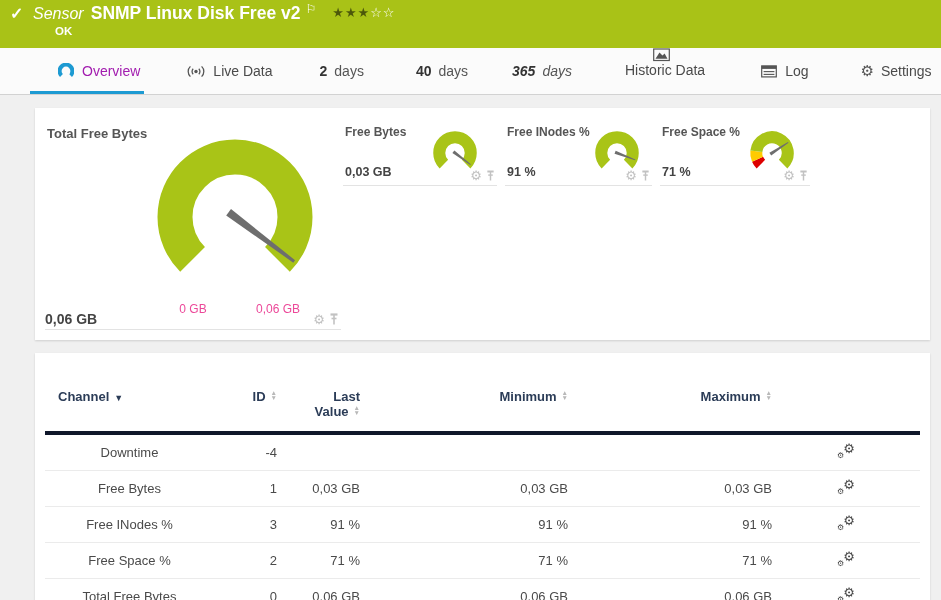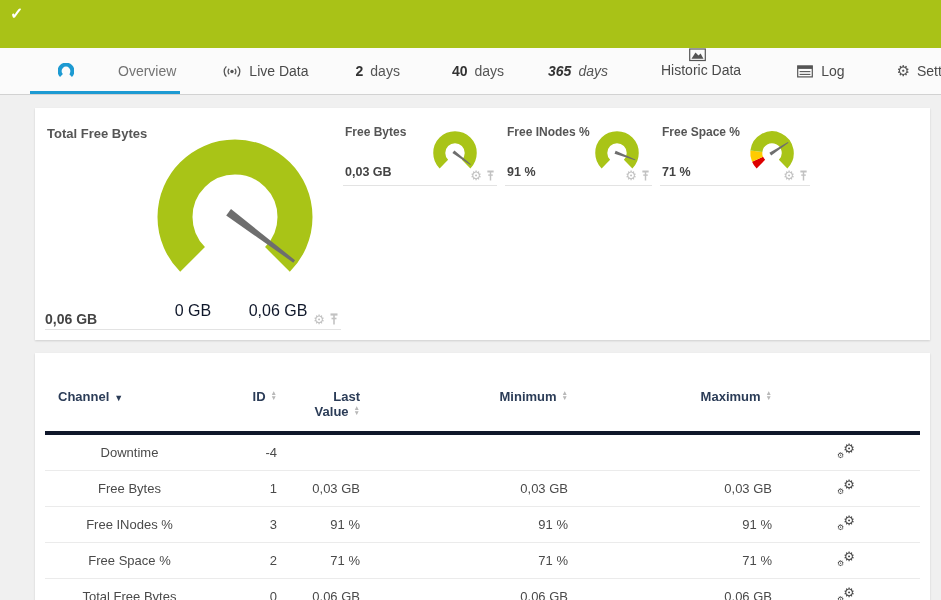--- a/index.html
+++ b/index.html
@@ -18,21 +18,21 @@
   .stars .sf { color:rgba(0,0,0,0.55); }
   .stars .se { color:#ffffff; }
   .okline { font-size:11.5px; font-weight:bold; padding-left:22px; margin-top:1px; }
 
   
   .tabbar { height:47px; background:#fbfbfb; border-bottom:1px solid #d2d2d2;
     display:flex; align-items:center; }
   .tab { display:inline-flex; align-items:center; height:100%; position:relative;
     font-size:14px; color:#4a4a4a; cursor:pointer; white-space:nowrap; }
   .tab .ticon { display:inline-flex; margin-right:8px; }
-  .tab.active { color:#737373;gap:36px; }
+  .tab.active { color:#a21caf; }
   .tab.active::after { content:""; position:absolute; left:-28px; right:-4px; bottom:0;
     height:3px; background:#1d9ad2; }
   .t1{margin-left:58px;} .t2{margin-left:47px;text-align:right;} .t3{margin-left:47px;}
   .t4{margin-left:52px;} .t5{margin-left:44px;font-style:italic;} .t6{margin-left:53px;flex-direction:column;}
   .t7{margin-left:56px;} .t8{margin-left:52px;}
   .daynum { font-weight:bold; color:#333; margin-right:7px; }
   .dayunit { color:#555; }
   .geartab { font-size:15px; color:#555; margin-right:7px; }
 
   
@@ -40,21 +40,21 @@
   .card { background:#fff; box-shadow:0 1px 2px rgba(0,0,0,0.14); position:relative; }
   .card1 { height:232px; margin-bottom:13px; }
   .card2 { height:260px; }
 
   
   .main-tile { position:absolute; left:10px; top:12px; width:296px; height:210px;
     border-bottom:1px solid #e3e3e3; cursor:pointer; }
   .gtitle { font-size:13px; font-weight:bold; color:#555; }
   .main-tile .gtitle { position:absolute; left:2px; top:6px; }
   .main-gauge-svg { position:absolute; left:90px; top:12px; }
-  .scale-label { position:absolute; font-size:16px; color:#0f172a; width:80px; text-align:center; top:182px; }
+  .scale-label { position:absolute; font-size:12px; color:#ec4899; width:80px; text-align:center; top:182px; }
   .sl-min { left:108px; } .sl-max { left:193px; }
   .main-value { position:absolute; left:0; bottom:2px; font-size:14px; font-weight:bold; color:#444; }
   .tile-icons { position:absolute; display:flex; align-items:center; gap:4px; }
   .main-tile .tile-icons { right:2px; bottom:3px; }
   .gear-mini { font-size:13px; color:#c2c2c2; line-height:1; cursor:pointer; }
 
   
   .stile { position:absolute; top:12px; height:66px; border-bottom:1px solid #e3e3e3; cursor:pointer; }
   .sA { left:308px; width:154px; } .sB { left:470px; width:147px; } .sC { left:625px; width:150px; }
   .stile .gtitle { position:absolute; left:2px; top:5px; font-size:12px; }
@@ -77,20 +77,29 @@
   .hdr2line { display:inline-block; text-align:right; }
   .edit-gears { position:relative; display:inline-block; width:18px; height:16px; cursor:pointer; }
   .edit-gears .g-big { position:absolute; right:0; top:-2px; font-size:13px; color:#4a4a4a; }
   .edit-gears .g-small { position:absolute; left:0; bottom:-1px; font-size:8px; color:#4a4a4a; }
 </style>
 </head>
 <body>
 
 <header class="topbar">
   <span class="chk">✓</span>
+  <div class="titleblock">
+    <div class="titleline">
+      <span class="kind">Sensor</span>
+      <span class="sname">SNMP Linux Disk Free v2</span>
+      <span class="flagicon">⚐</span>
+      <span class="stars"><span class="sf">★★★</span><span class="se">☆☆</span></span>
+    </div>
+    <div class="okline">OK</div>
+  </div>
 </header>
 
 <nav class="tabbar">
   <div class="tab active t1">
     <span class="ticon">
       <svg width="16" height="16" viewBox="0 0 20 20">
         <path d="M4.34 15.66 A 8 8 0 1 1 15.66 15.66" fill="none" stroke="#1d9ad2" stroke-width="5"></path>
         <line x1="9" y1="9" x2="14.2" y2="13.6" stroke="#fbfbfb" stroke-width="2"></line>
       </svg>
     </span>

